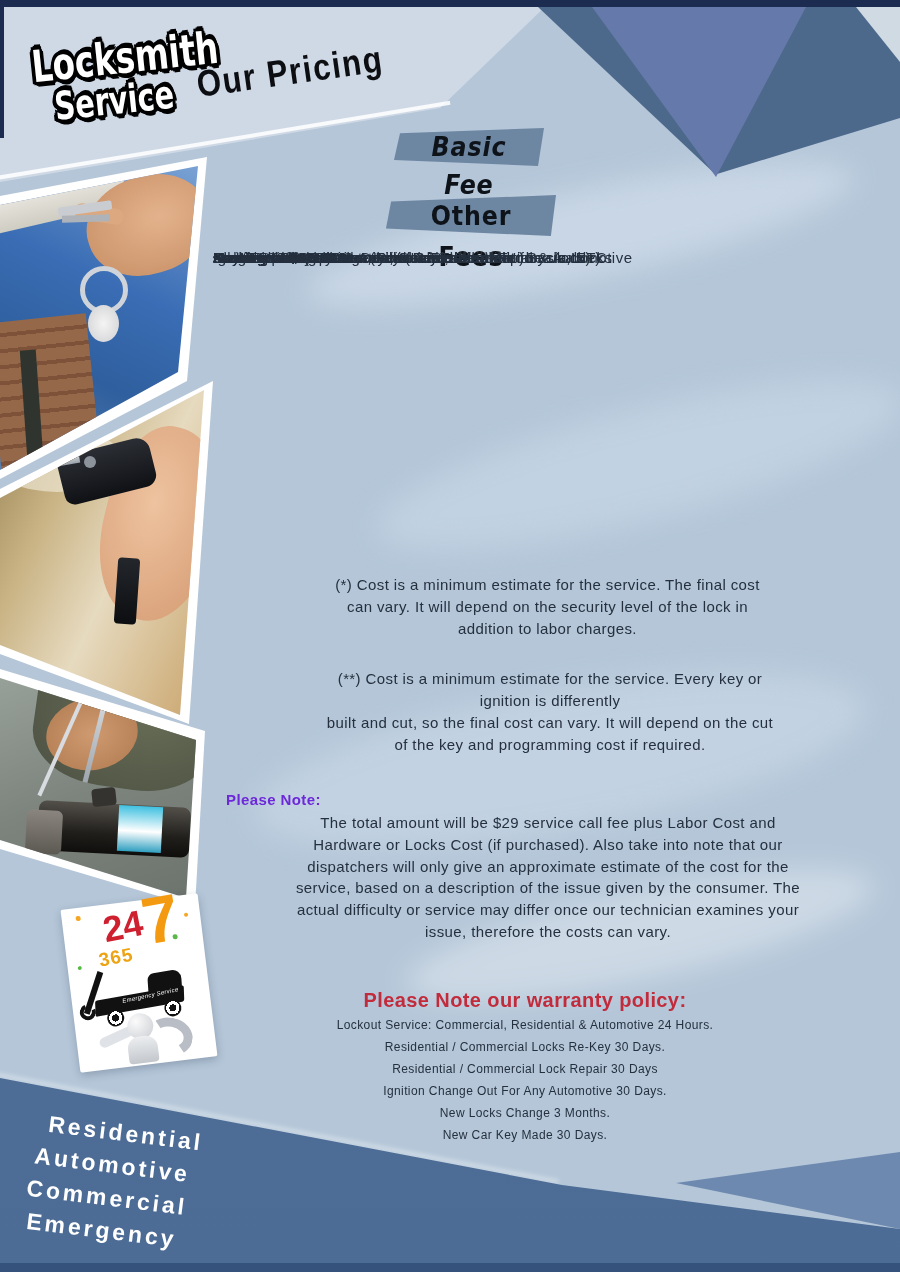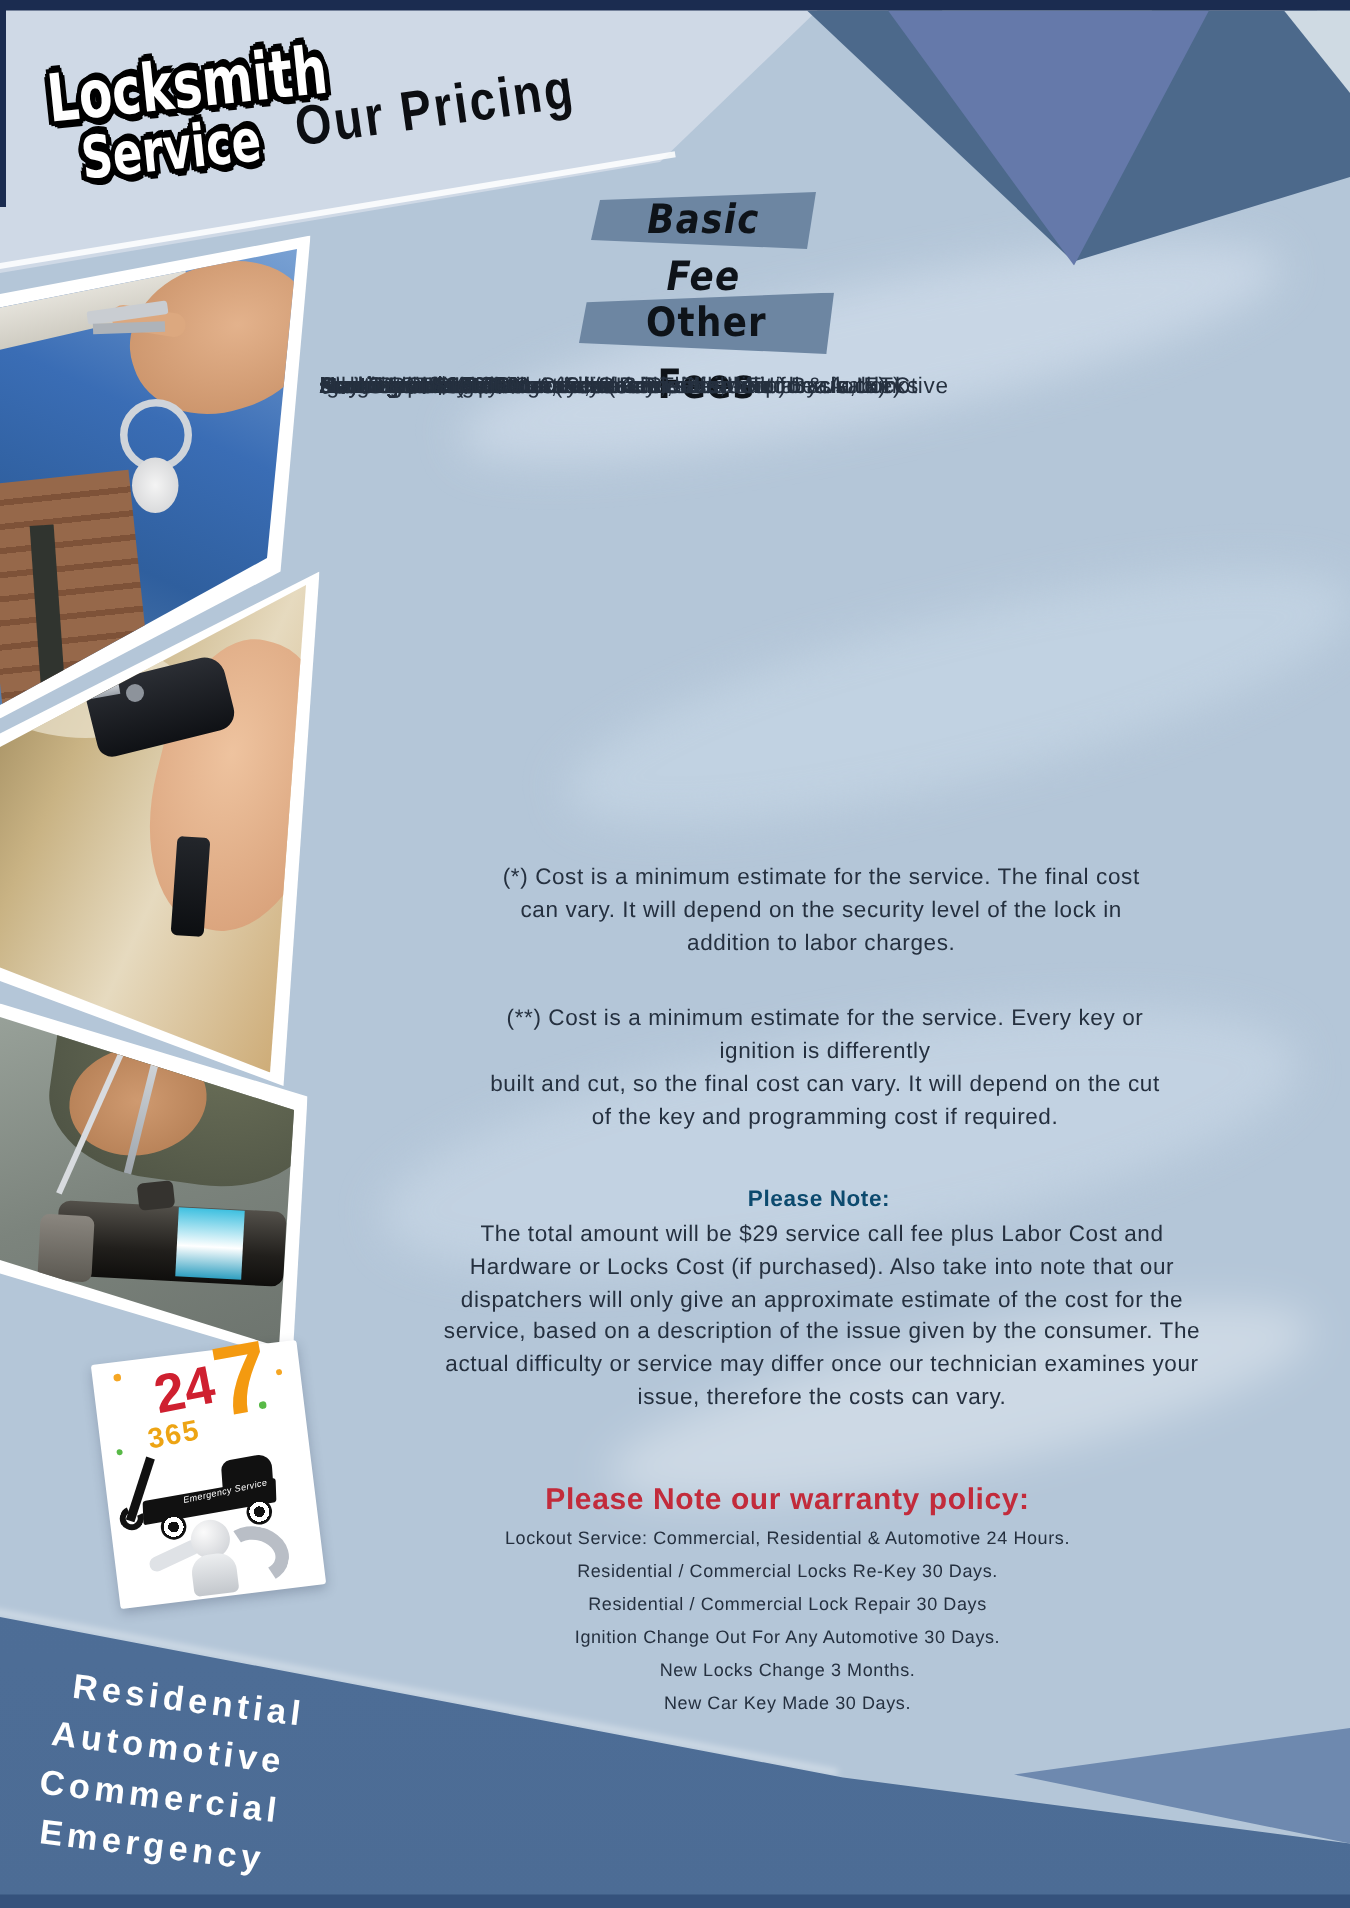--- a/index.html
+++ b/index.html
@@ -126,21 +126,21 @@
   .fee-label,.fee-price{position:relative;font-size:15px;letter-spacing:.5px;color:#25303f;line-height:25px;white-space:nowrap;}
   .leader{position:relative;flex:1;border-bottom:2px dotted #2b3645;margin:0 4px 6px 3px;}
   #basic-row{left:216px;top:170px;width:624px;}
   #fees{left:213px;top:245px;width:655px;}
   #fees .fee-row{margin:0;}
 
   .center-block{text-align:center;color:#25303f;font-size:15px;line-height:22px;letter-spacing:.4px;}
   .pre{white-space:pre-line;}
   #note1{left:245px;top:574px;width:605px;}
   #note2{left:230px;top:668px;width:640px;}
-  #pn-title{left:226px;top:791px;width:640px;text-align:center;font-size:15px;font-weight:bold;color:#0c4a6e;letter-spacing:.4px;}
+  #pn-title{left:226px;top:791px;width:640px;text-align:left;font-size:15px;font-weight:bold;color:#6d28d9;letter-spacing:.4px;}
   #pn-body{left:226px;top:812px;width:644px;line-height:21.8px;}
   #wr-title{left:175px;top:989px;width:700px;text-align:center;font-size:20px;font-weight:bold;color:#c22b3b;letter-spacing:.4px;}
   #wr-items{left:175px;top:1014px;width:700px;font-size:12px;line-height:22px;}
 
   #ribbon{left:28px;top:1116px;transform:rotate(7deg);color:#fff;font-size:23px;font-weight:bold;
     letter-spacing:3px;line-height:33px;}
   #ribbon .r-line{position:relative;display:block;white-space:nowrap;}
   #ribbon .r-line:nth-child(1){margin-left:14px;}
   #ribbon .r-line:nth-child(2){margin-left:4px;}
   #ribbon .r-line:nth-child(3){margin-left:0;}

